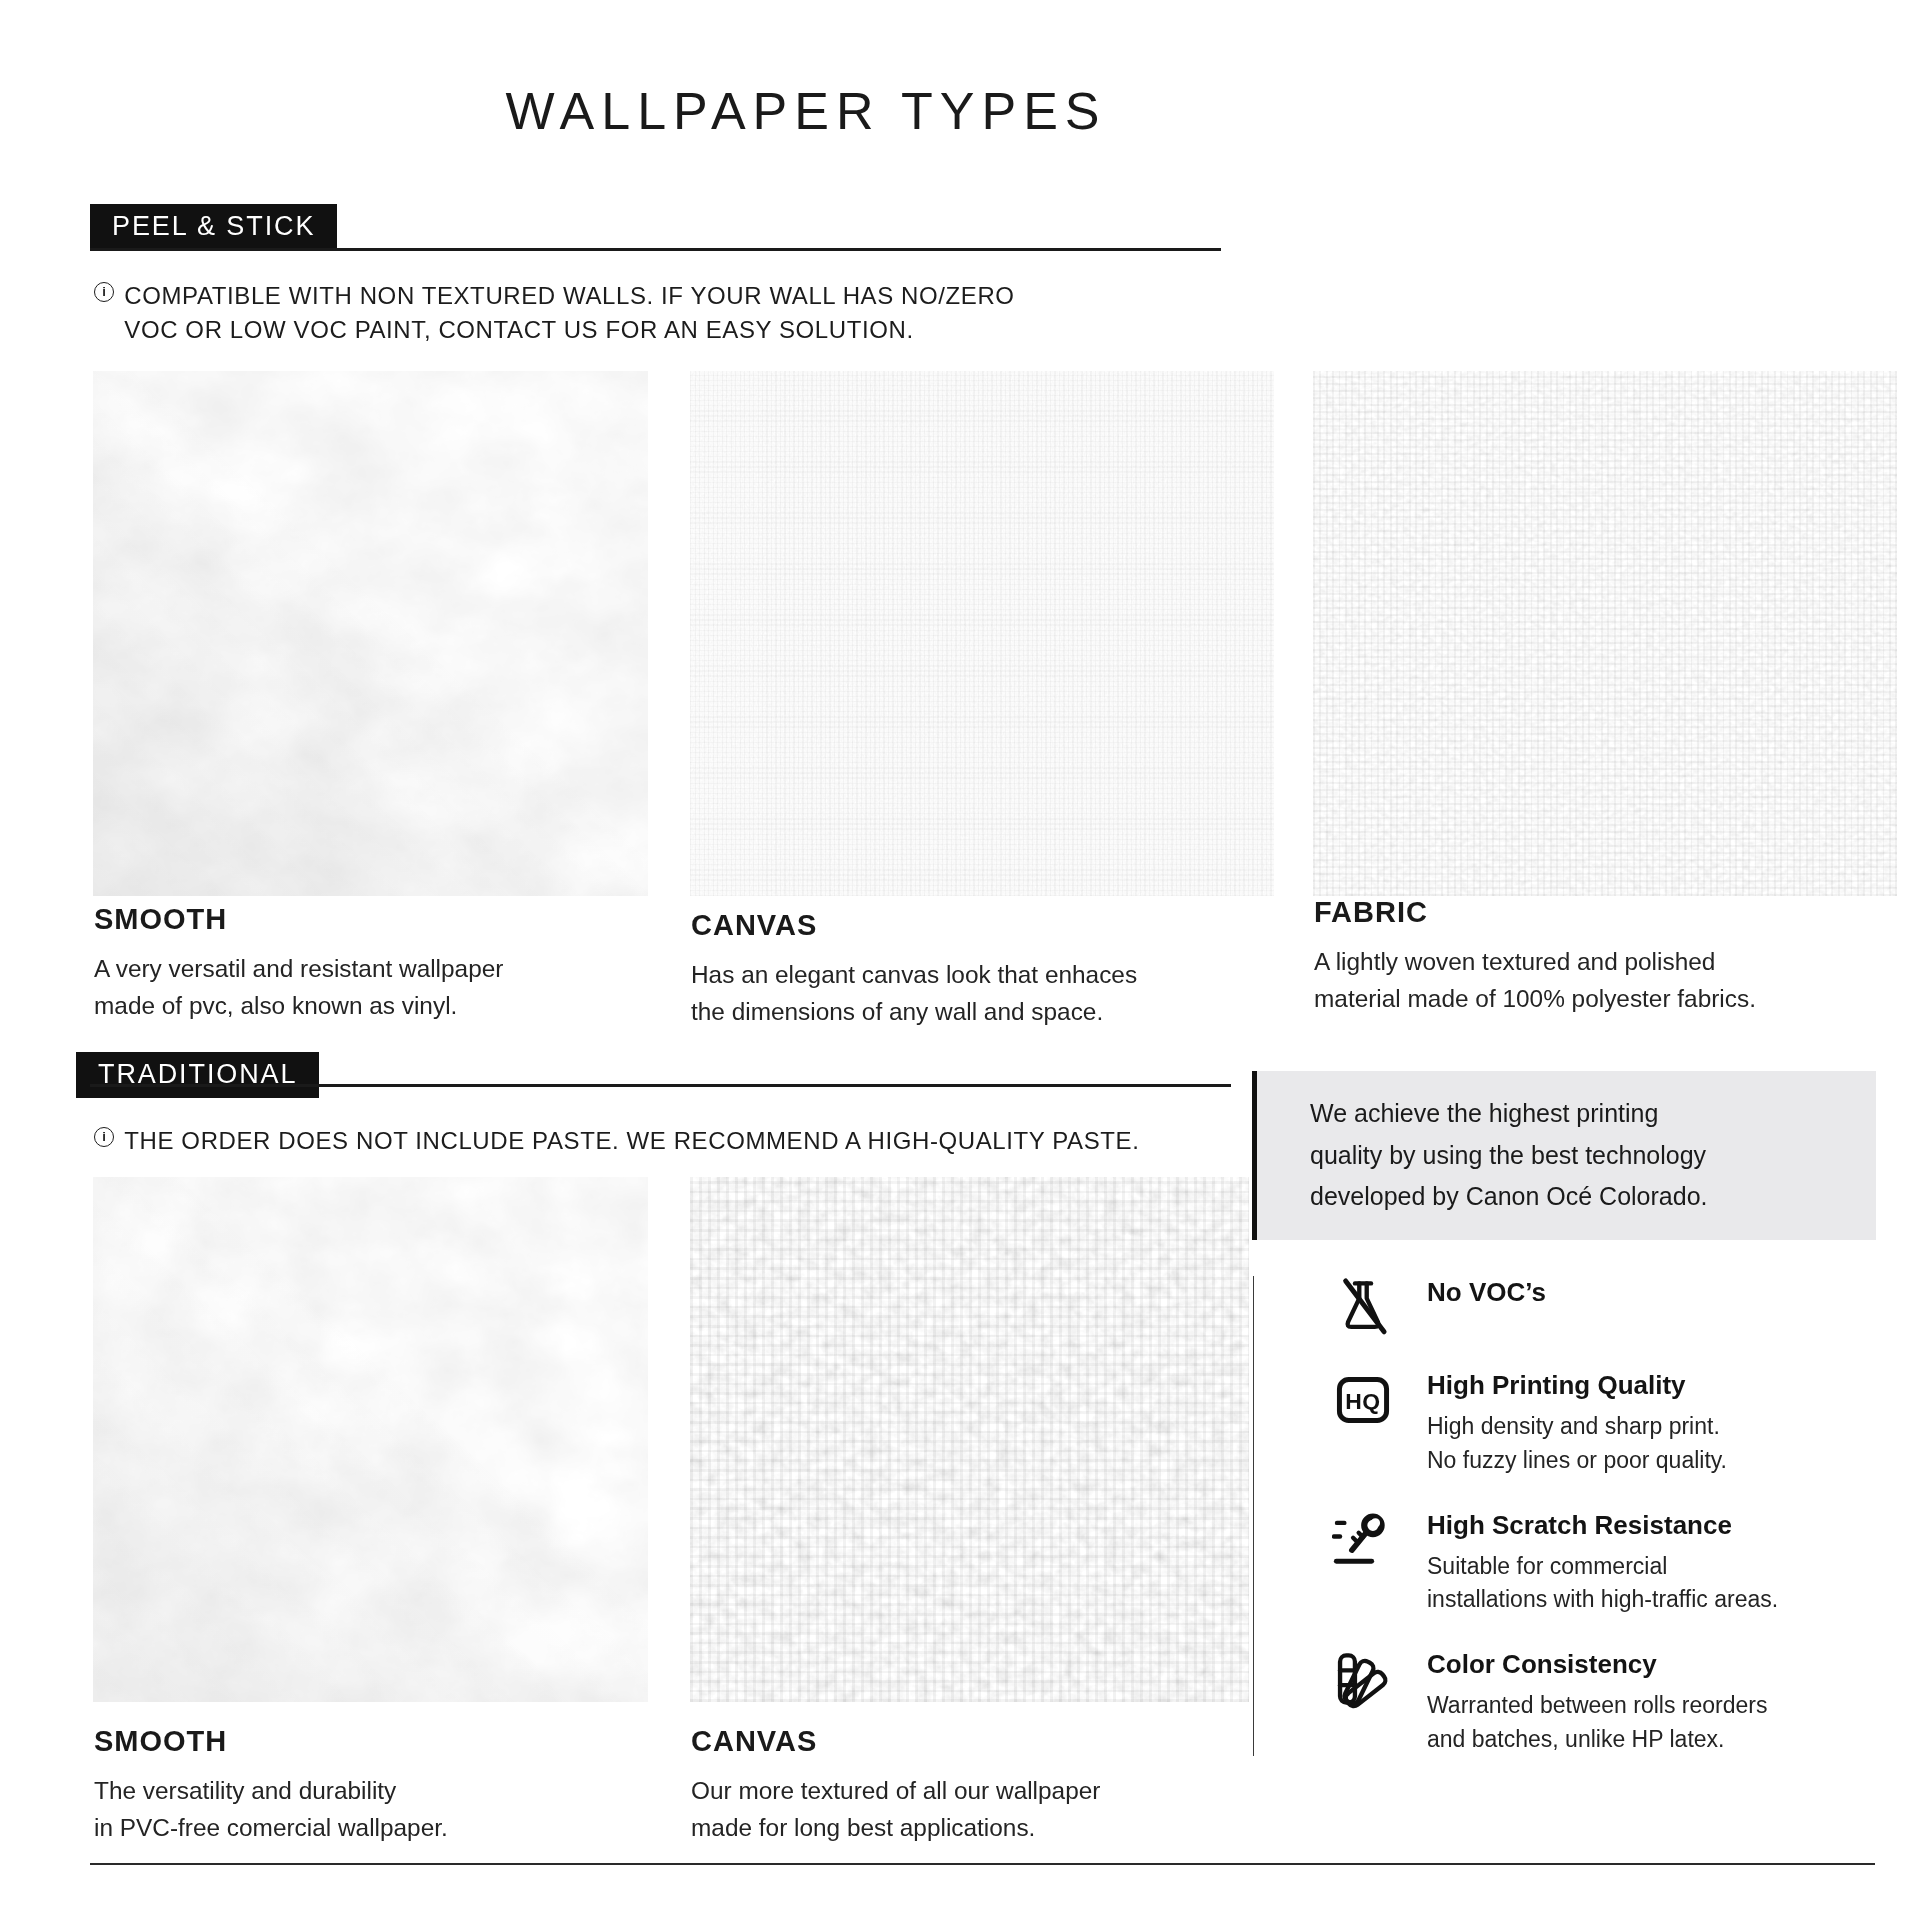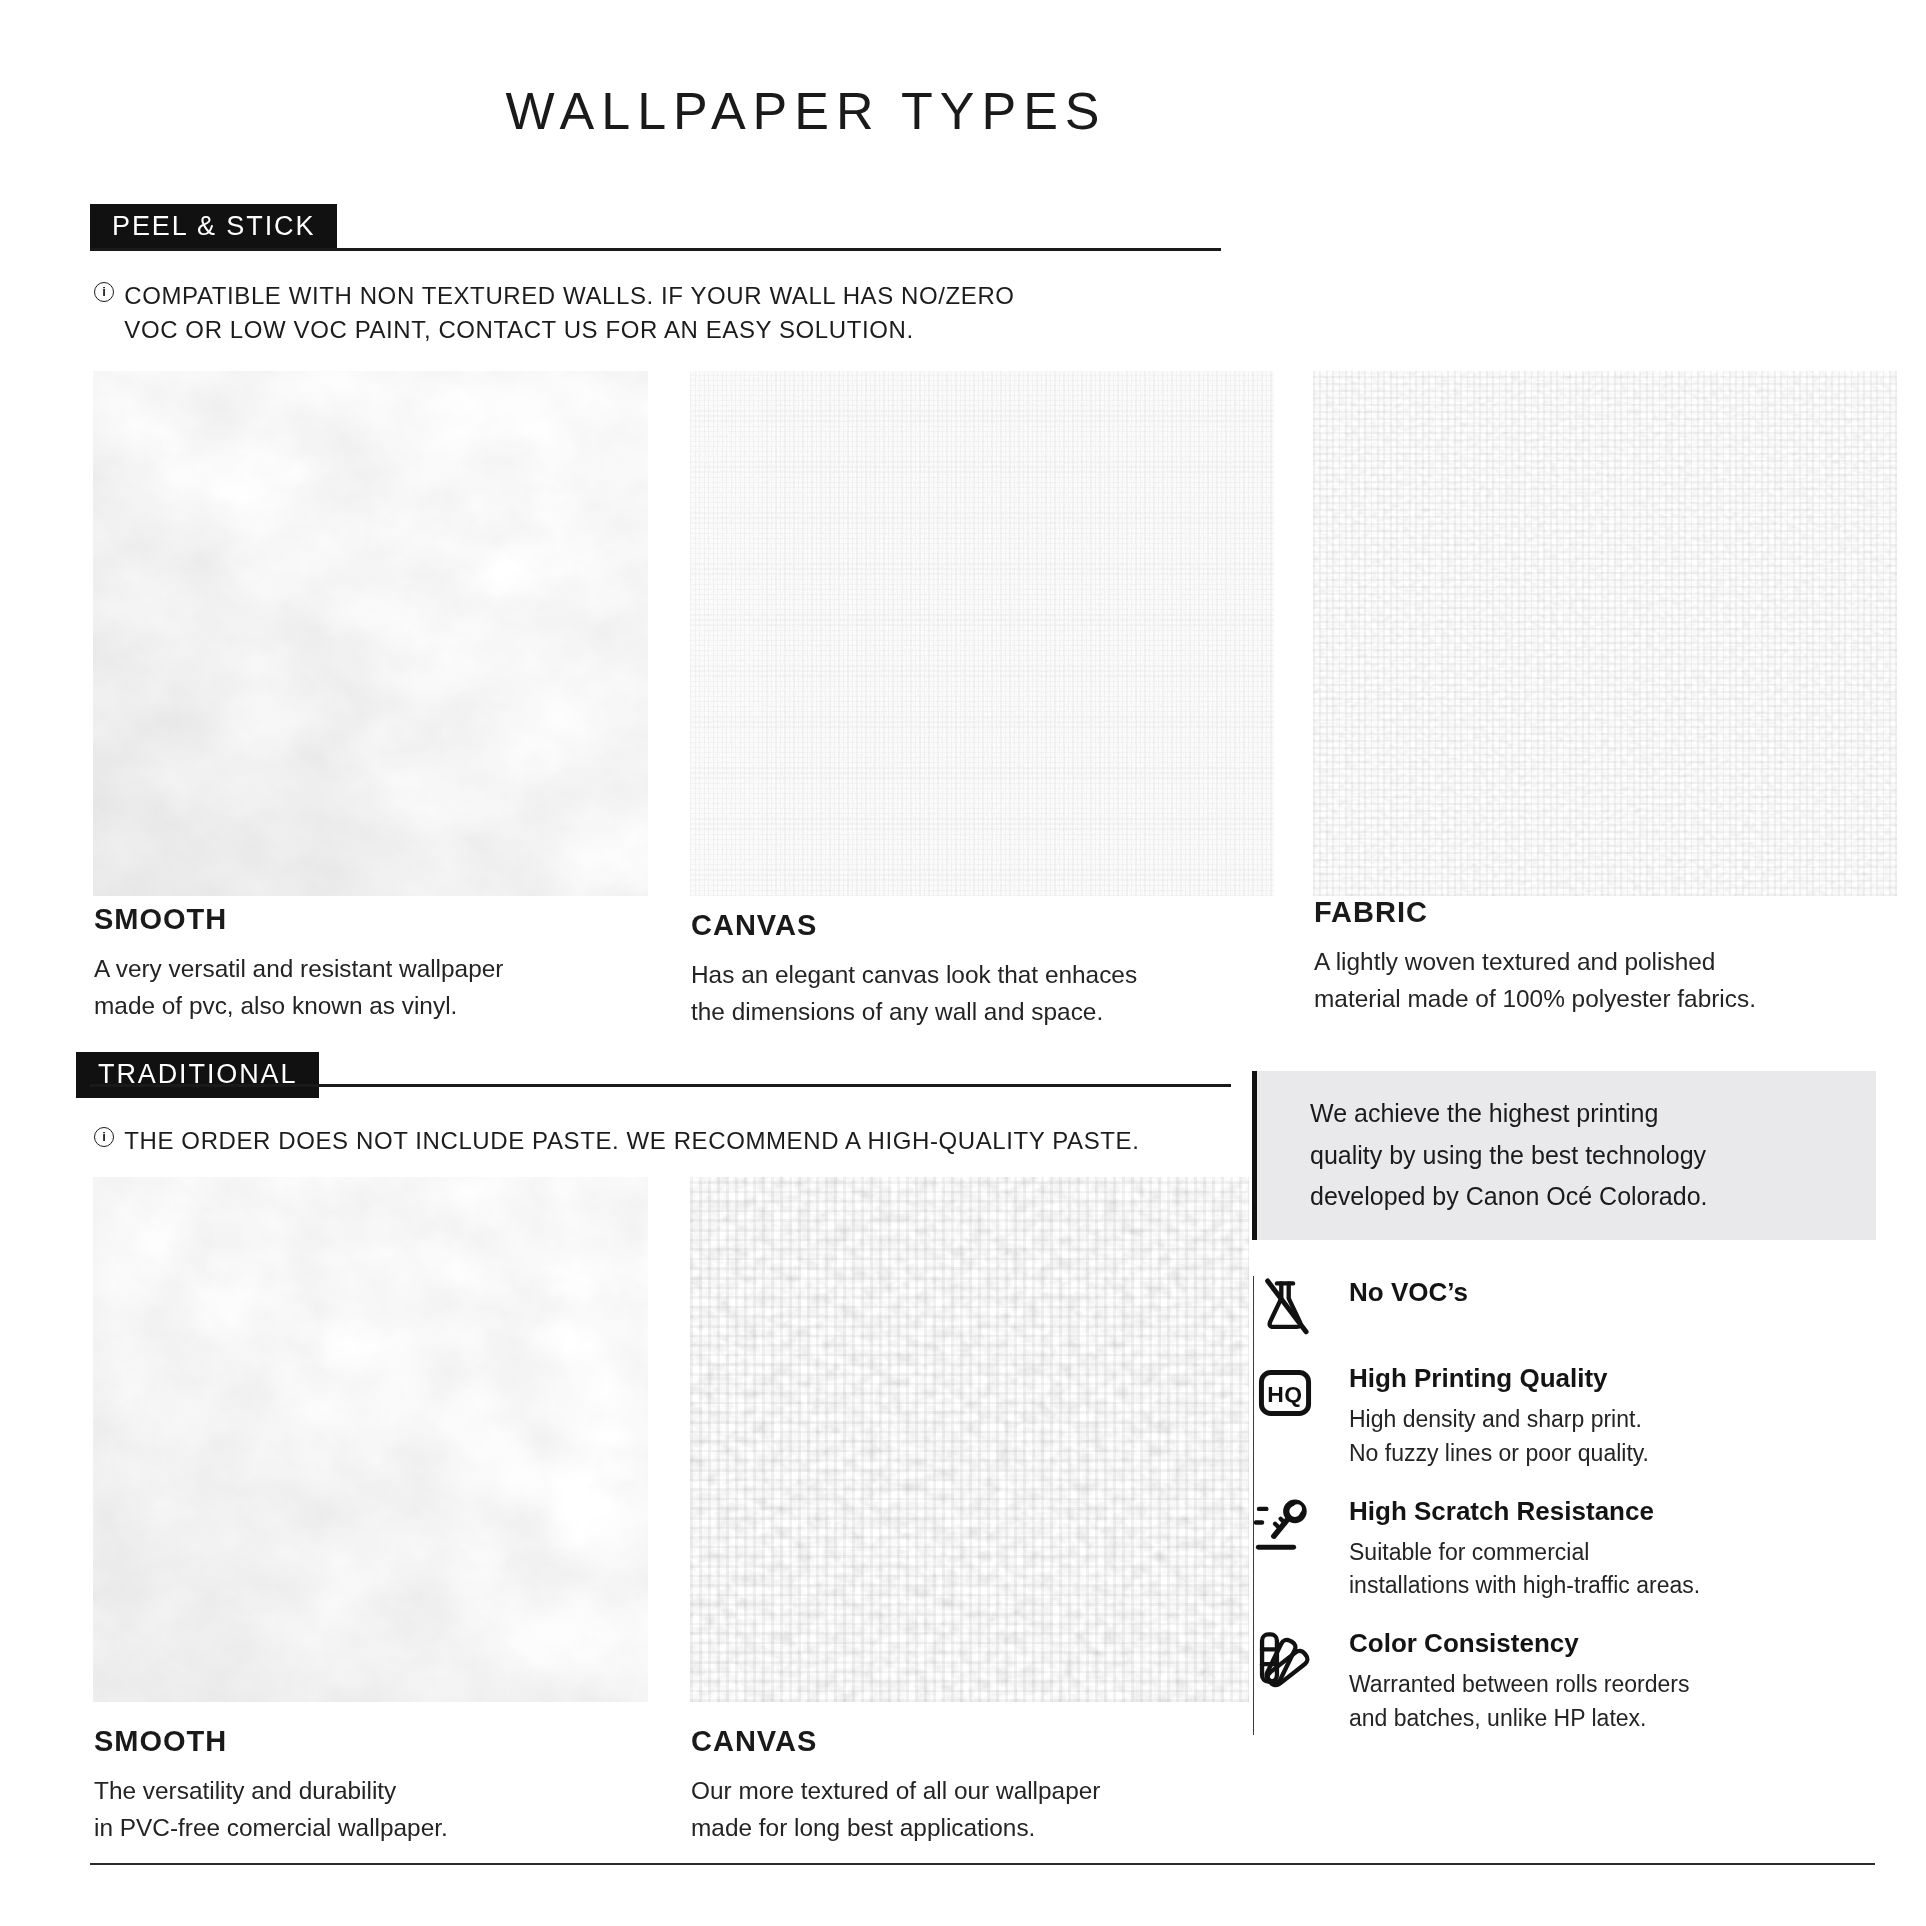--- a/index.html
+++ b/index.html
@@ -52,21 +52,21 @@
   #cap-ps-2{left:691px;top:909px;width:604px;}
   #cap-ps-3{left:1314px;top:896px;width:604px;}
   #cap-tr-1{left:94px;top:1725px;width:578px;}
   #cap-tr-2{left:691px;top:1725px;width:604px;}
 
   .note-box{position:absolute;left:1252px;top:1071px;width:624px;height:169px;background:#e9e9eb;
             border-left:5.8px solid #111111;box-sizing:border-box;display:flex;align-items:center;}
   .note-box p{margin:0;padding:0 26px 0 53px;font-size:25px;line-height:1.66;color:#1a1a1a;white-space:pre-line;}
 
   .features{position:absolute;left:1253px;top:1276px;width:626px;border-left:1.3px solid #3a3a3a;
-            box-sizing:border-box;display:flex;flex-direction:column;gap:24px;}
+            padding-left:78px;box-sizing:border-box;display:flex;flex-direction:column;gap:31px;}
   .feature{display:flex;gap:33px;align-items:flex-start;}
   .f-icon{flex:0 0 auto;width:62px;height:62px;}
   .f-icon svg{width:62px;height:62px;display:block;}
   .f-text{min-width:0;}
   .f-title{margin:1.3px 0 9px 0;font-size:26px;font-weight:600;color:#141414;}
   .f-desc{margin:0;font-size:23px;line-height:1.46;color:#242424;white-space:pre-line;}
 </style>
 </head>
 <body>
 

